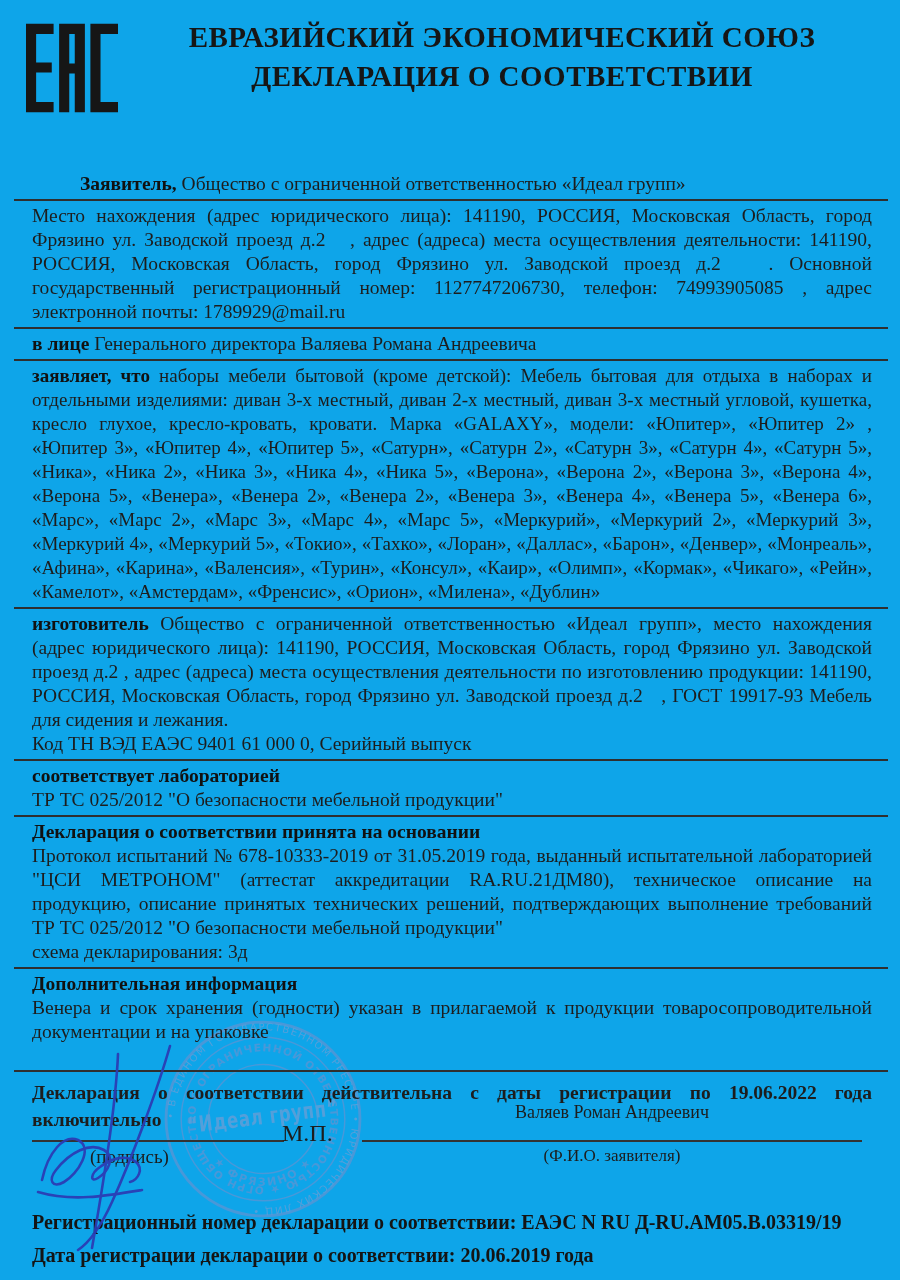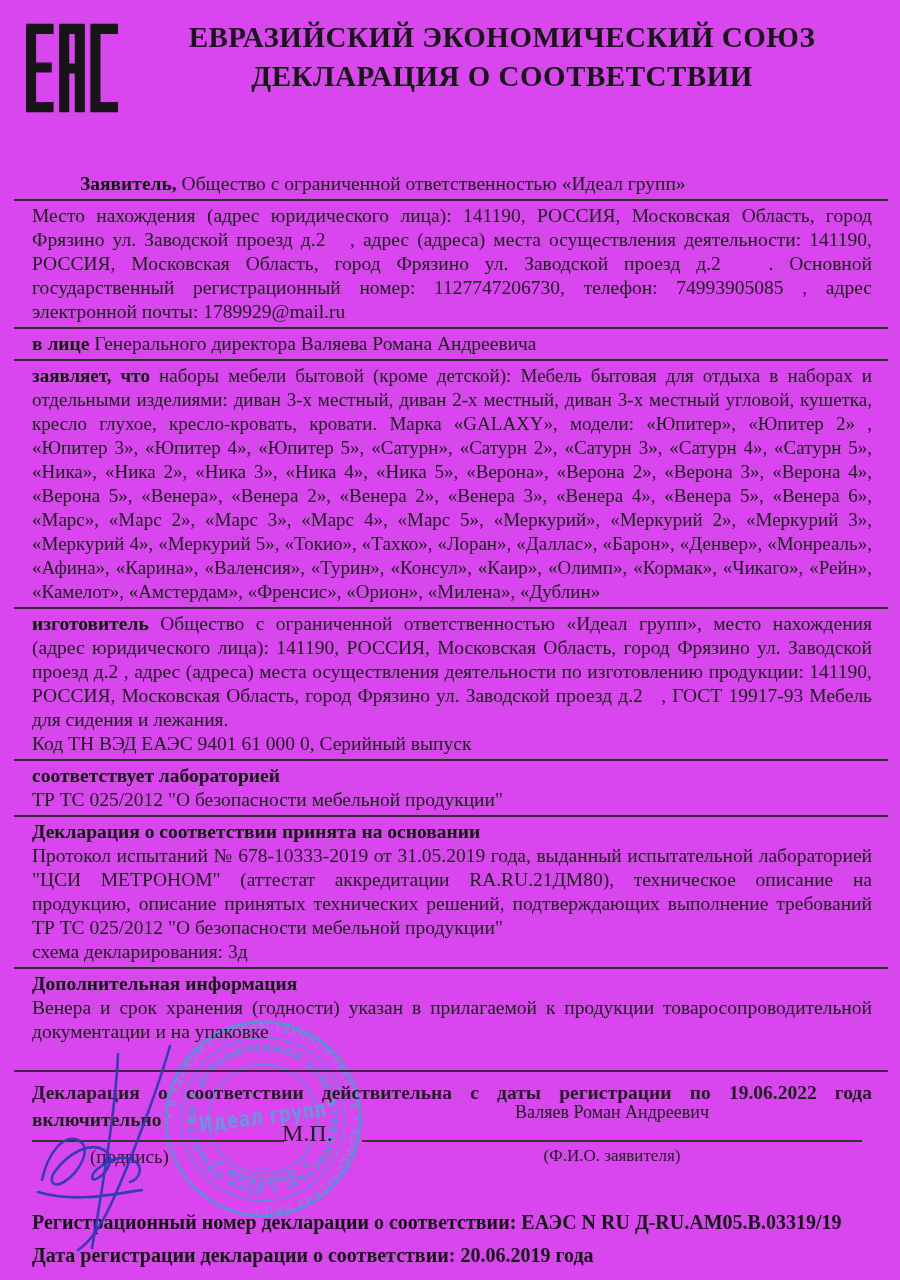--- a/index.html
+++ b/index.html
@@ -1,16 +1,16 @@
 <!DOCTYPE html>
 <html><head>
 <meta charset="utf-8">
 <style>
   html,body{margin:0;padding:0;background:#ffffff;}
-  .page{width:900px;height:1280px;position:relative;background:#d946ef;
+  .page{width:900px;height:1280px;position:relative;background:#0ea5e9;
         font-family:"Liberation Serif",serif;color:#1d1d1d;overflow:hidden;}
   .doc{position:absolute;left:0;top:0;right:0;bottom:0;padding:18px 28px 0 32px;z-index:2;}
   
   .hdr{position:relative;height:138px;}
   .eac-logo{position:absolute;left:-6px;top:4px;width:92px;height:92px;}
   .titles{position:absolute;left:120px;right:20px;top:0;text-align:center;
           font-weight:bold;font-size:29px;line-height:39px;letter-spacing:.5px;color:#161616;}
   
   p.row{margin:0;font-size:19.5px;line-height:24px;text-align:justify;}
   p.first{padding-top:16px;margin-left:48px;}

